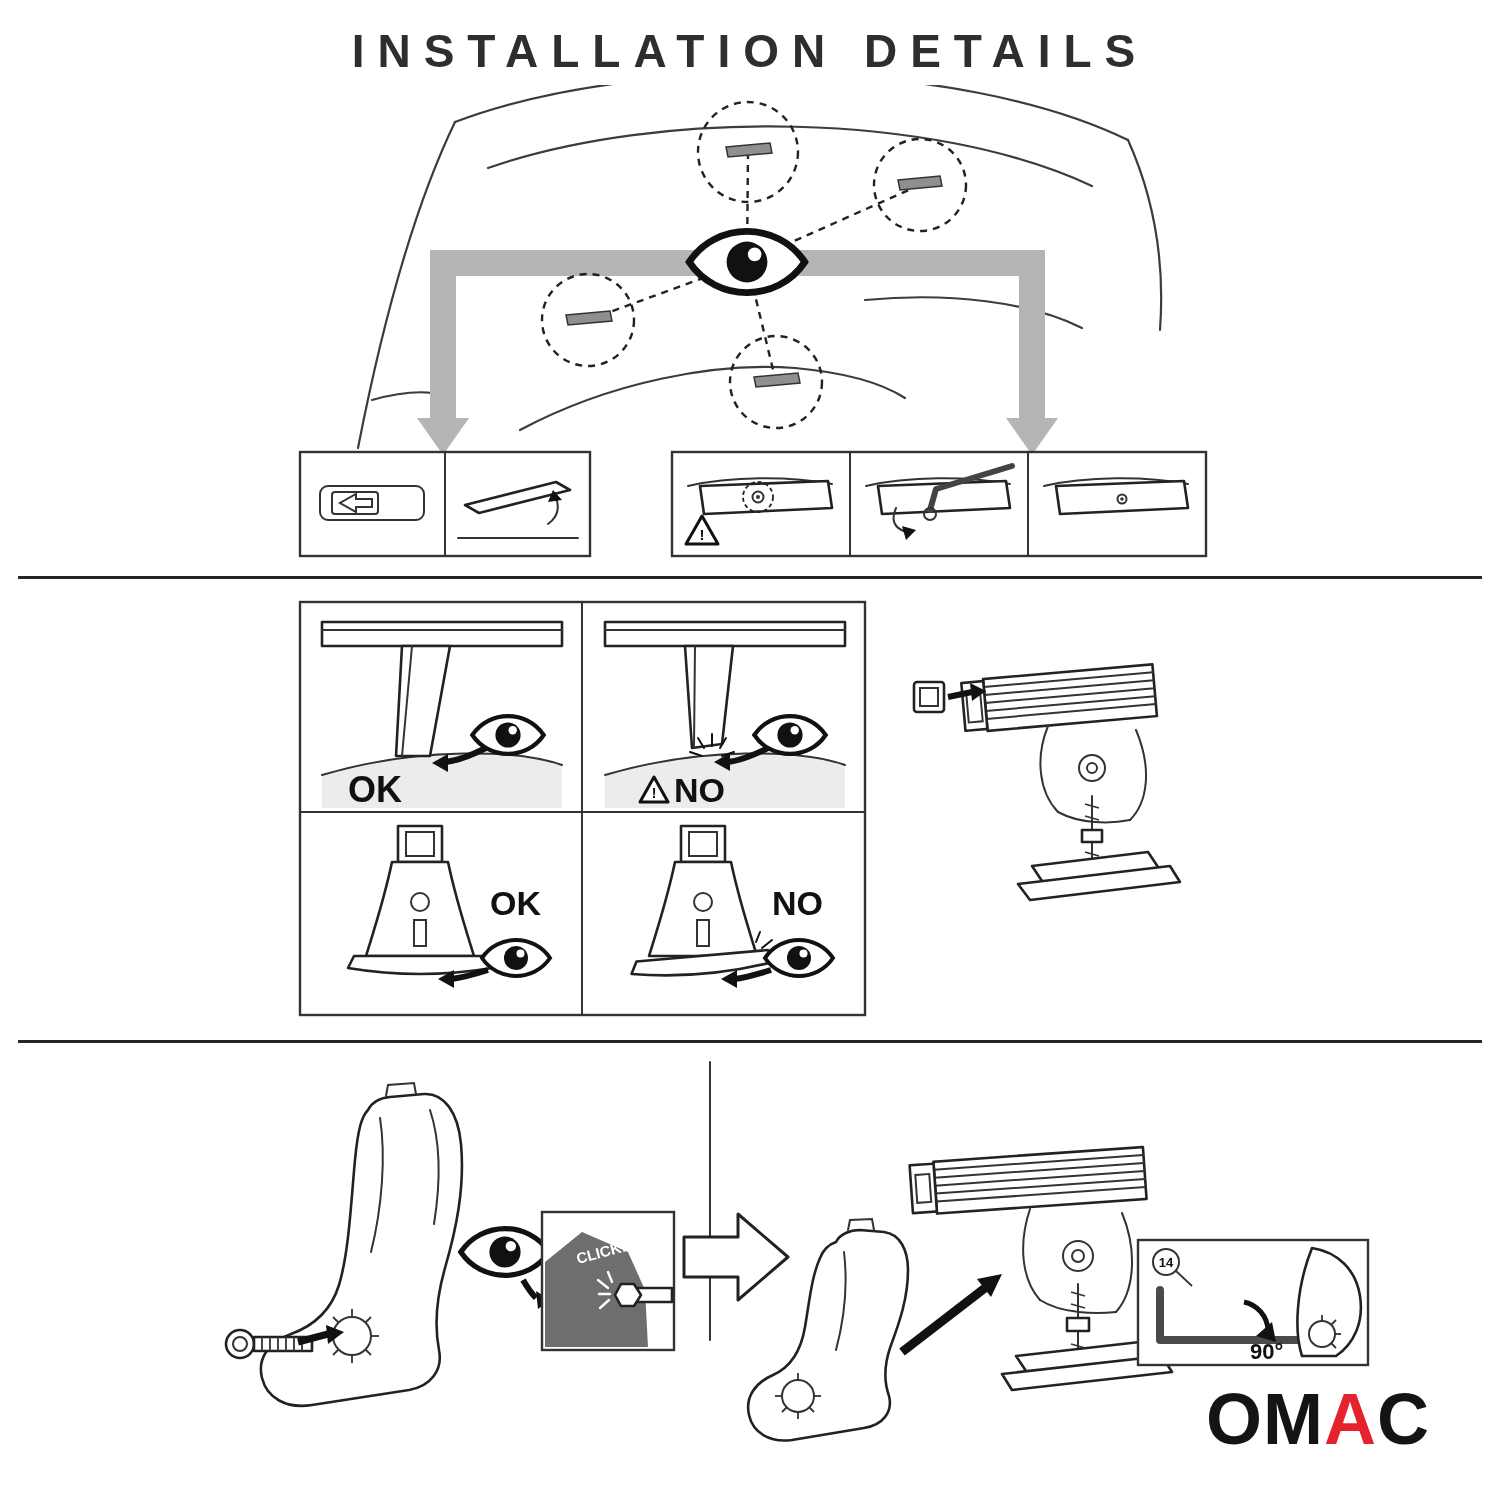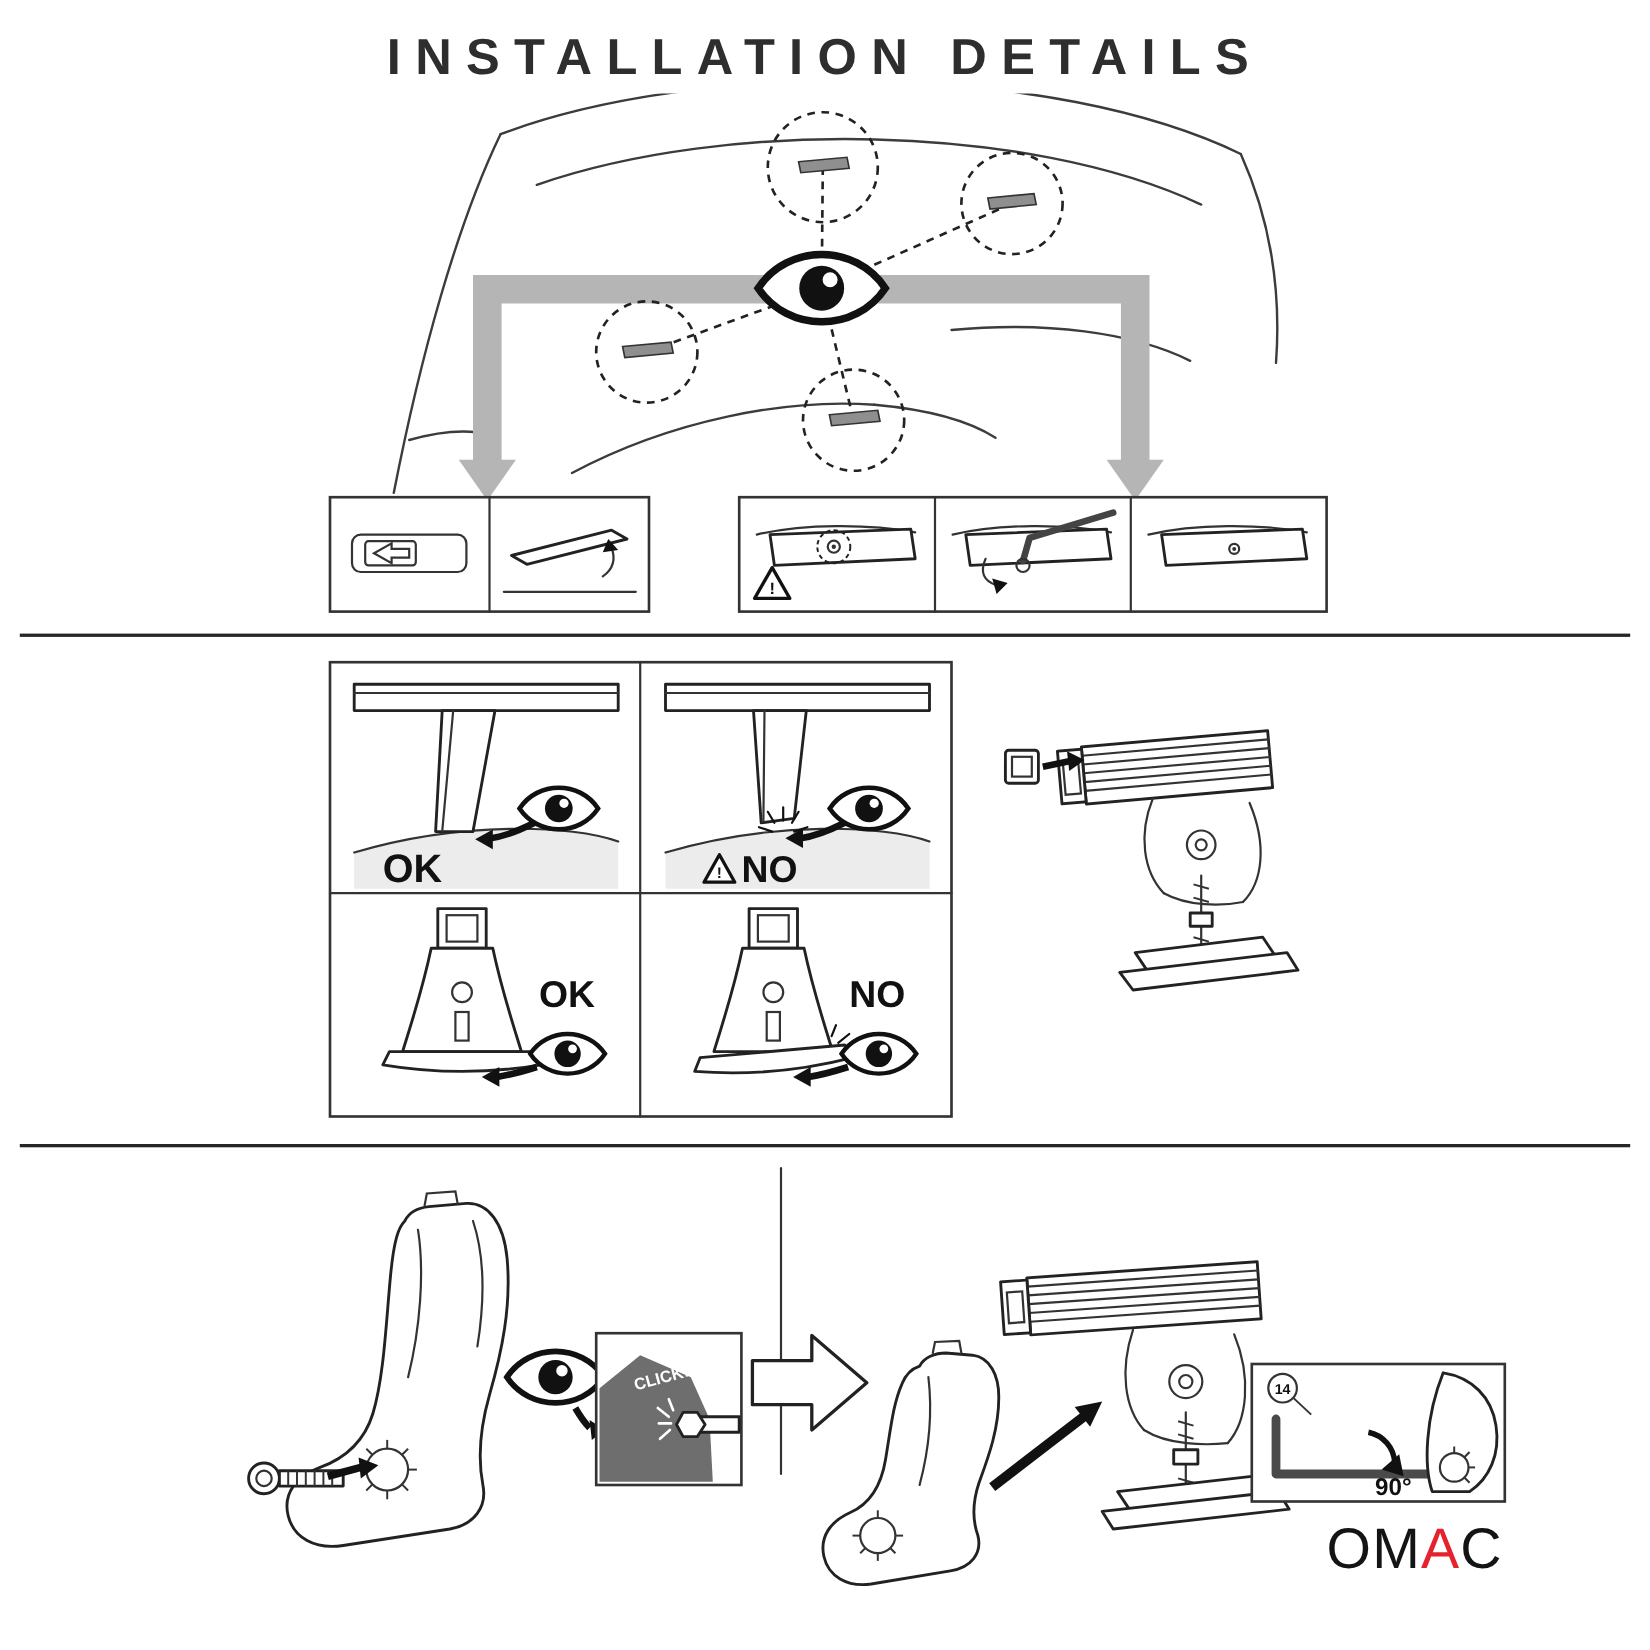--- a/index.html
+++ b/index.html
@@ -8,21 +8,21 @@
   .title{position:absolute;top:24px;left:0;width:100%;text-align:center;
          font-size:46px;font-weight:700;letter-spacing:13px;color:#2e2e2e;white-space:nowrap;}
   .divider{position:absolute;left:18px;width:1464px;height:3px;background:#262626;}
   #div1{top:576px}
   #div2{top:1040px}
   svg.sec{position:absolute;left:0;width:1500px;}
   #sec1{top:85px;height:495px}
   #sec2{top:595px;height:440px}
   #sec3{top:1055px;height:445px}
   .logo{position:absolute;left:1206px;top:1378px;display:flex;align-items:baseline;
-        font-weight:400;font-size:52px;letter-spacing:1px;color:#141414;}
+        font-weight:700;font-size:72px;letter-spacing:1px;color:#141414;}
   .logo .red{color:#e5232d;}
   
   .ln{stroke:#3c3c3c;stroke-width:2.2;fill:none;stroke-linecap:round}
   .outline{stroke:#222;stroke-width:2.6;fill:#fff;stroke-linejoin:round}
   .thin{stroke:#333;stroke-width:2;fill:none;stroke-linecap:round}
   .dash{stroke:#222;stroke-width:2.4;fill:none;stroke-dasharray:7 6}
   .box{stroke:#333;stroke-width:2.4;fill:#fff}
   .gray{stroke:#b5b5b5;stroke-width:26;fill:none}
   .grayfill{fill:#b5b5b5}
   .blk{fill:#111}

